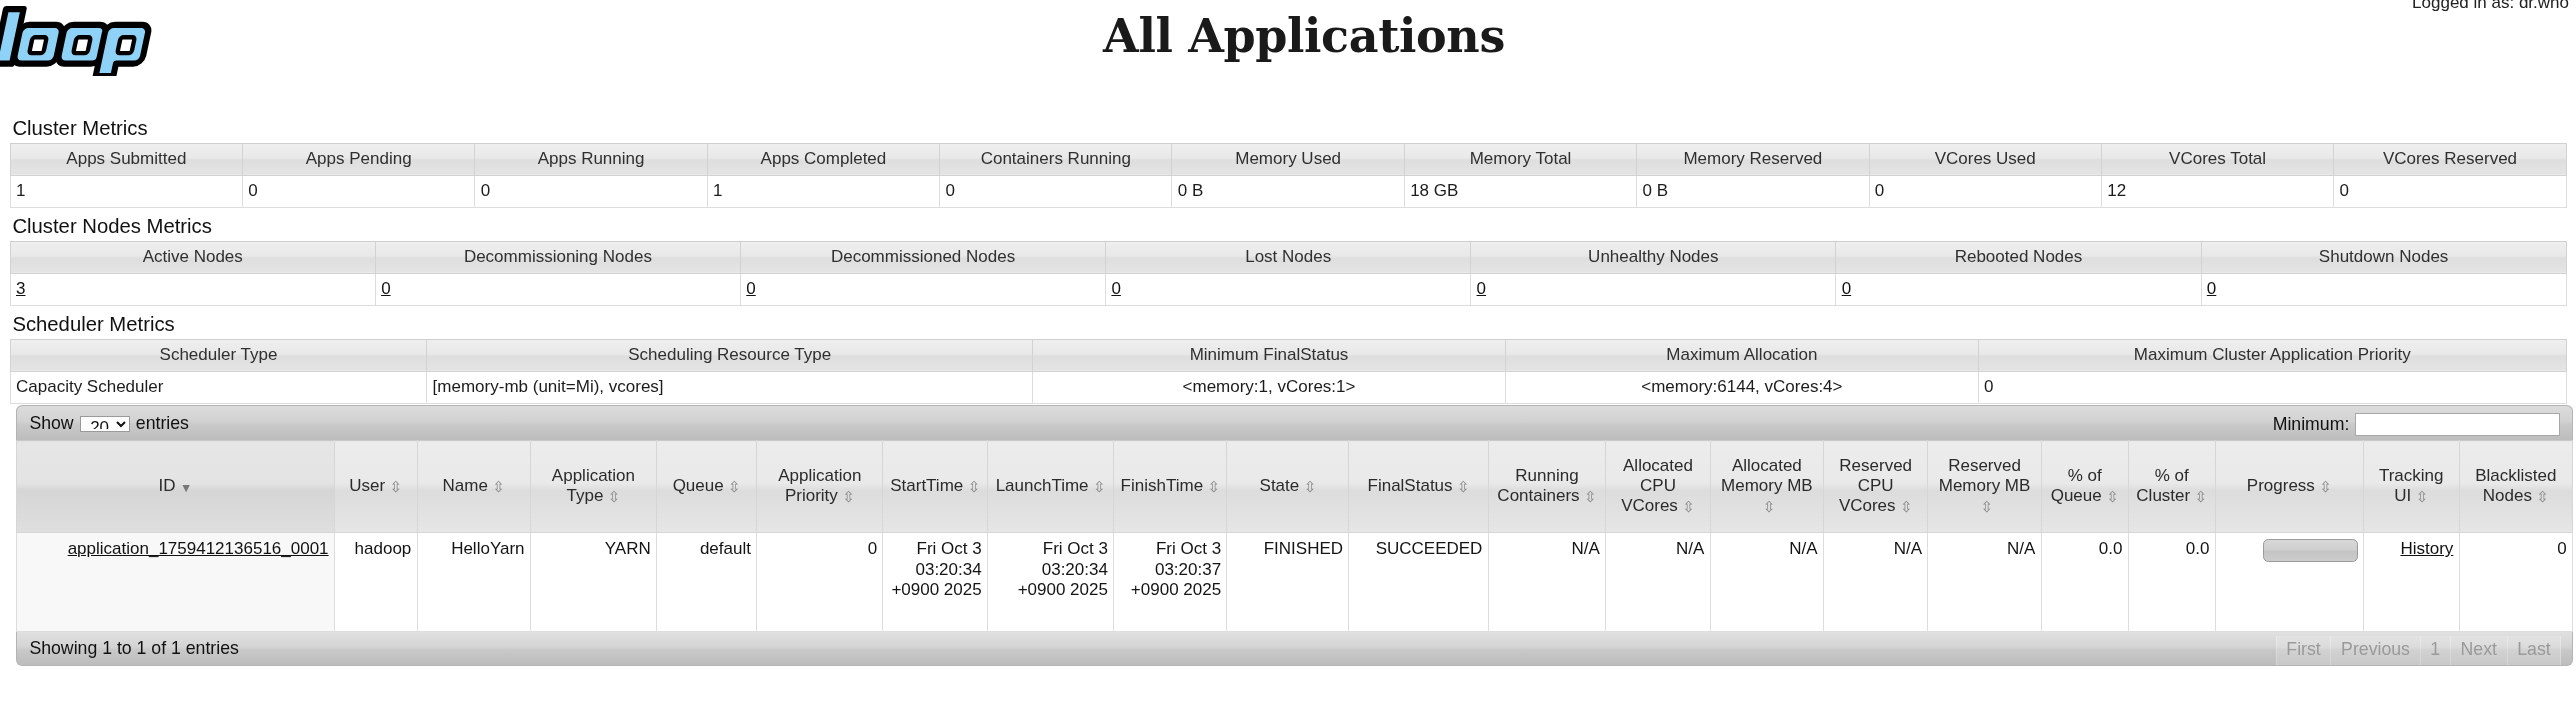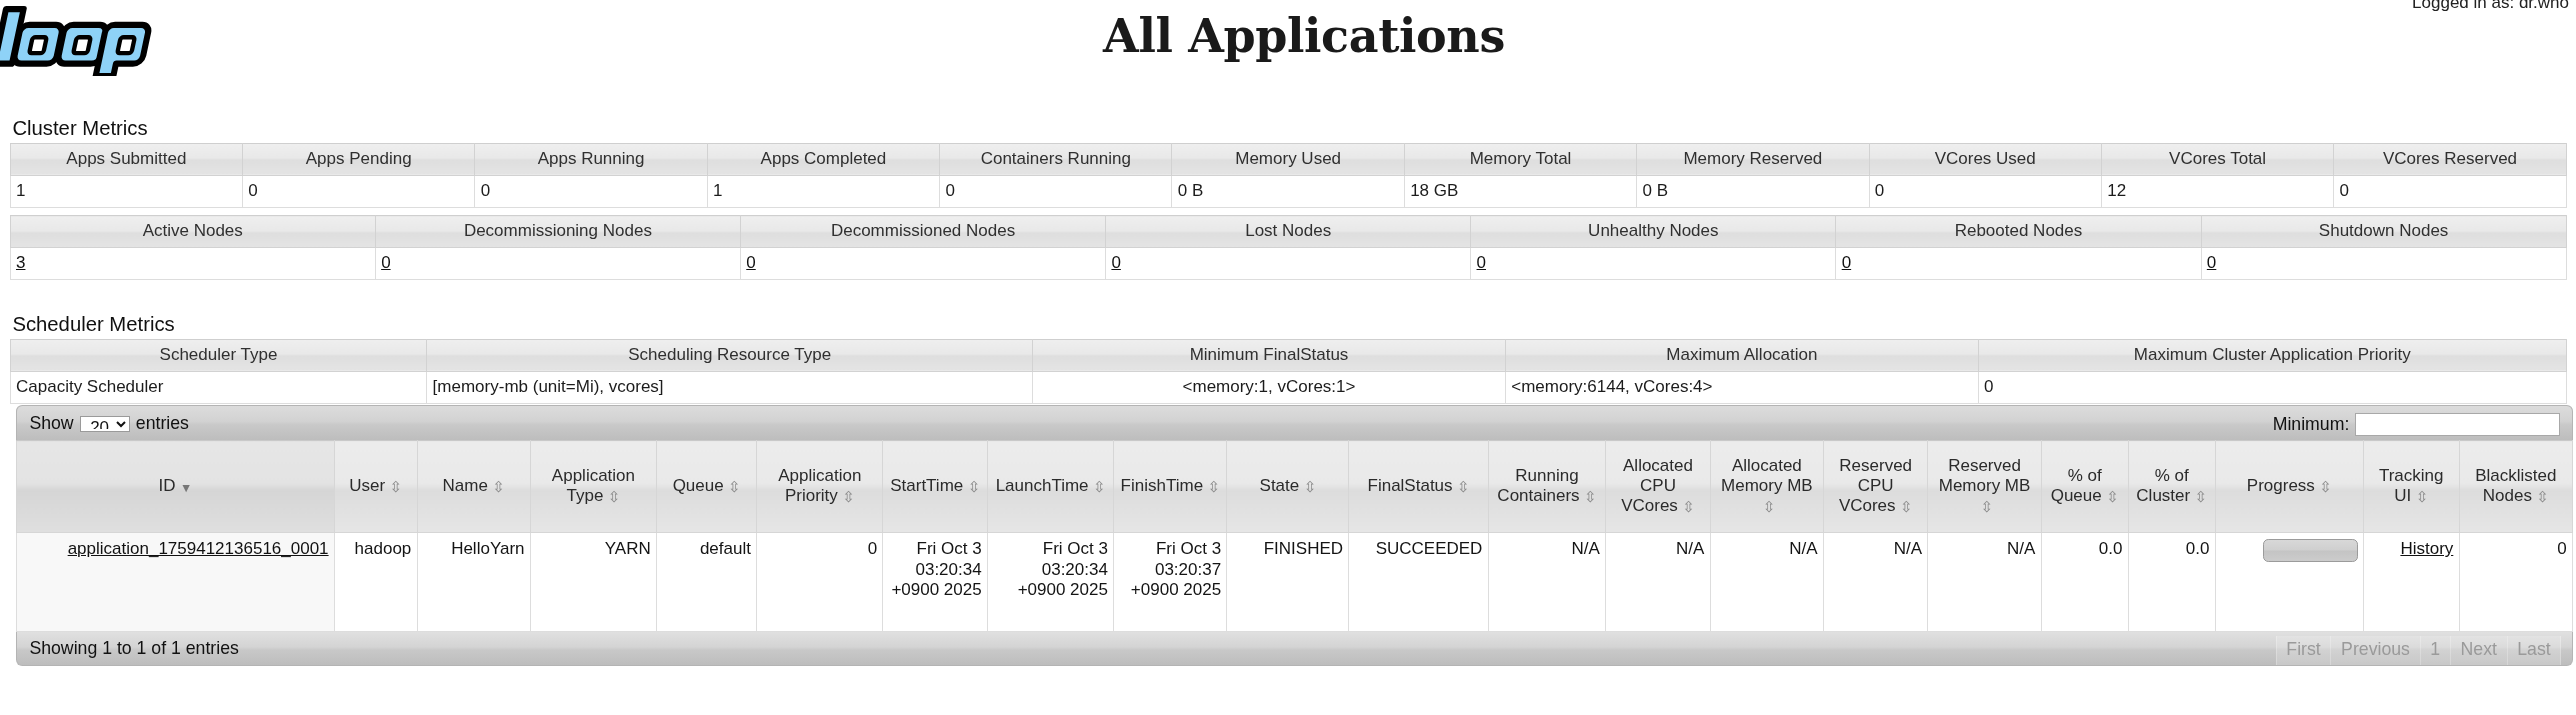--- a/index.html
+++ b/index.html
@@ -253,20 +253,21 @@
           <td>0 B</td>
           <td>0</td>
           <td>12</td>
           <td>0</td>
         </tr>
       </tbody>
     </table>
   </div>
 
   <div style="position:absolute; left:0; top:215px; width:2576px;">
+    <div class="section-title">Cluster Nodes Metrics</div>
     <table class="metrics-table">
       <thead>
         <tr>
           <th>Active Nodes</th>
           <th>Decommissioning Nodes</th>
           <th>Decommissioned Nodes</th>
           <th>Lost Nodes</th>
           <th>Unhealthy Nodes</th>
           <th>Rebooted Nodes</th>
           <th>Shutdown Nodes</th>
@@ -303,21 +304,21 @@
           <th>Minimum FinalStatus</th>
           <th>Maximum Allocation</th>
           <th>Maximum Cluster Application Priority</th>
         </tr>
       </thead>
       <tbody>
         <tr>
           <td>Capacity Scheduler</td>
           <td style="">[memory-mb (unit=Mi), vcores]</td>
           <td style="text-align:center">&lt;memory:1, vCores:1&gt;</td>
-          <td style="">&lt;memory:6144, vCores:4&gt;</td>
+          <td style="text-align:center">&lt;memory:6144, vCores:4&gt;</td>
           <td>0</td>
         </tr>
       </tbody>
     </table>
   </div>
 
   <div class="dt-wrap">
 
     <div class="dt-top">
       <div class="dt-length">

